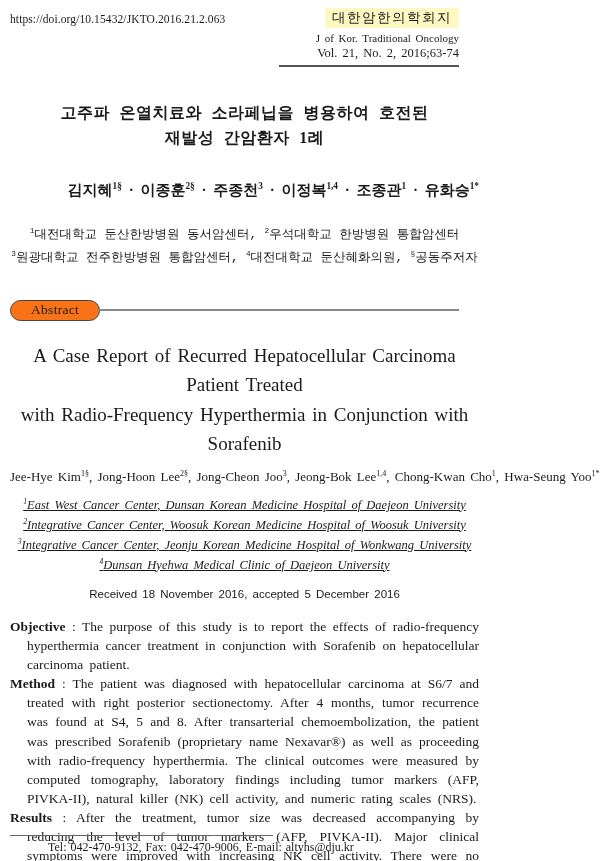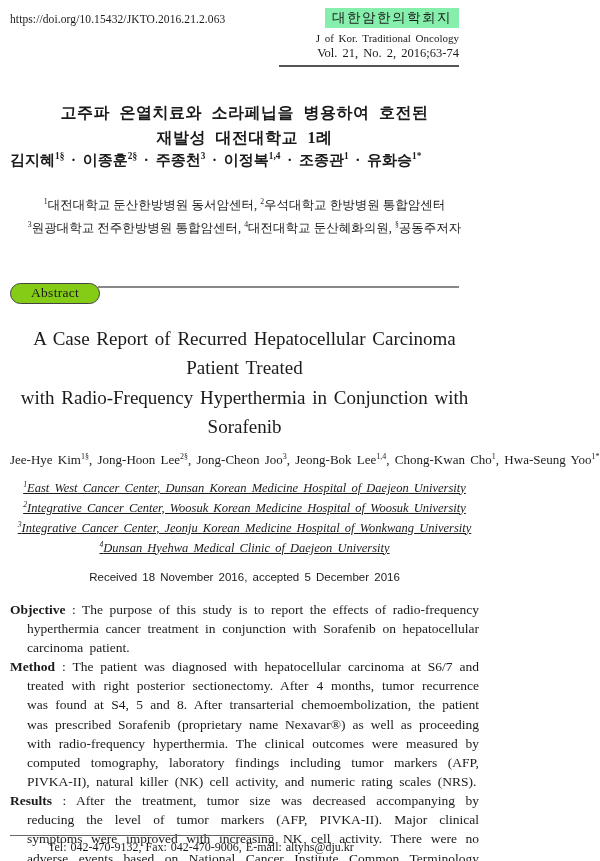--- a/index.html
+++ b/index.html
@@ -10,40 +10,40 @@
     color: #1a1a1a;
     position: relative;
     overflow: hidden;
   }
   .page { width: 489px; height: 861px; padding: 8px 10px 0 10px; position: relative; }
 
   
   .header { display: flex; justify-content: space-between; align-items: flex-start; }
   .doi { font-size: 11.5px; padding-top: 5px; letter-spacing: 0.1px; }
   .journal-block { text-align: right; border-bottom: 2px solid #555; padding-bottom: 4px; margin-right: 20px; min-width: 180px; }
-  .journal-kr { display: inline-block; background: #86efac; padding: 1px 7px; font-size: 13.5px; letter-spacing: 1.5px; }
+  .journal-kr { display: inline-block; background: #fef9c3; padding: 1px 7px; font-size: 13.5px; letter-spacing: 1.5px; }
   .journal-en { font-size: 11px; margin-top: 4px; word-spacing: 2px; }
   .volume { font-size: 12.5px; margin-top: 2px; word-spacing: 2px; }
 
   
   .title-kr { margin-top: 34px; text-align: center; font-size: 16px; font-weight: bold; line-height: 1.55; letter-spacing: 0.5px; word-spacing: 5px; }
 
   
-  .authors-kr { text-align: left; font-size: 15px; font-weight: bold; white-space: nowrap; }
+  .authors-kr { margin-top: 30px; text-align: right; font-size: 15px; font-weight: bold; white-space: nowrap; }
   .authors-kr sup { font-weight: bold; }
   .authors-kr .sep { padding: 0 3px; }
 
   
-  .affil-kr { margin-top: 24px; text-align: center; font-size: 12.5px; line-height: 1.85; font-family: Liberation Serif, serif; white-space: nowrap; }
+  .affil-kr { margin-top: 24px; text-align: center; font-size: 12.5px; line-height: 1.85; font-family: Liberation Mono, monospace; white-space: nowrap; }
 
   sup { font-size: 0.62em; line-height: 0; }
 
   
   .abstract-row { margin-top: 30px; display: flex; align-items: center; }
-  .pill { border: 1.5px solid #444; border-radius: 12px; background: #84cc16; padding: 1px 20px 2px 20px; font-size: 13.5px; letter-spacing: 0.3px; margin-top: 13px; }
+  .pill { border: 1.5px solid #444; border-radius: 12px; background: #f97316; padding: 1px 20px 2px 20px; font-size: 13.5px; letter-spacing: 0.3px; }
   .pill-rule { flex: 1; border-top: 2px solid #888; margin-right: 20px; margin-left: -2px; }
 
   
   .title-en { margin-top: 20px; text-align: center; font-size: 19px; line-height: 1.55; word-spacing: 2px; }
 
   
   .authors-en { margin-top: 10px; text-align: left; font-size: 13px; white-space: nowrap; word-spacing: 2px; }
 
   
   .affil-en { margin-top: 10px; text-align: center; font-style: italic; font-size: 12.5px; line-height: 1.6; word-spacing: 2px; text-decoration: underline; }
@@ -71,21 +71,21 @@
     <div class="doi">https://doi.org/10.15432/JKTO.2016.21.2.063</div>
     <div class="journal-block">
       <span class="journal-kr">대한암한의학회지</span>
       <div class="journal-en">J of Kor. Traditional Oncology</div>
       <div class="volume">Vol. 21, No. 2, 2016;63-74</div>
     </div>
   </div>
 
   <div class="title-kr">
     <div>고주파 온열치료와 소라페닙을 병용하여 호전된</div>
-    <div>재발성 대전대학교 1례</div>
+    <div>재발성 간암환자 1례</div>
   </div>
 
   <div class="authors-kr"><span>김지혜</span><sup>1§</sup><span class="sep"> · </span><span>이종훈</span><sup>2§</sup><span class="sep"> · </span><span>주종천</span><sup>3</sup><span class="sep"> · </span><span>이정복</span><sup>1,4</sup><span class="sep"> · </span><span>조종관</span><sup>1</sup><span class="sep"> · </span><span>유화승</span><sup>1*</sup></div>
 
   <div class="affil-kr">
     <div><sup>1</sup><span>대전대학교 둔산한방병원 동서암센터, </span><sup>2</sup><span>우석대학교 한방병원 통합암센터</span></div>
     <div><sup>3</sup><span>원광대학교 전주한방병원 통합암센터, </span><sup>4</sup><span>대전대학교 둔산혜화의원, </span><sup>§</sup><span>공동주저자</span></div>
   </div>
 
   <div class="abstract-row">

